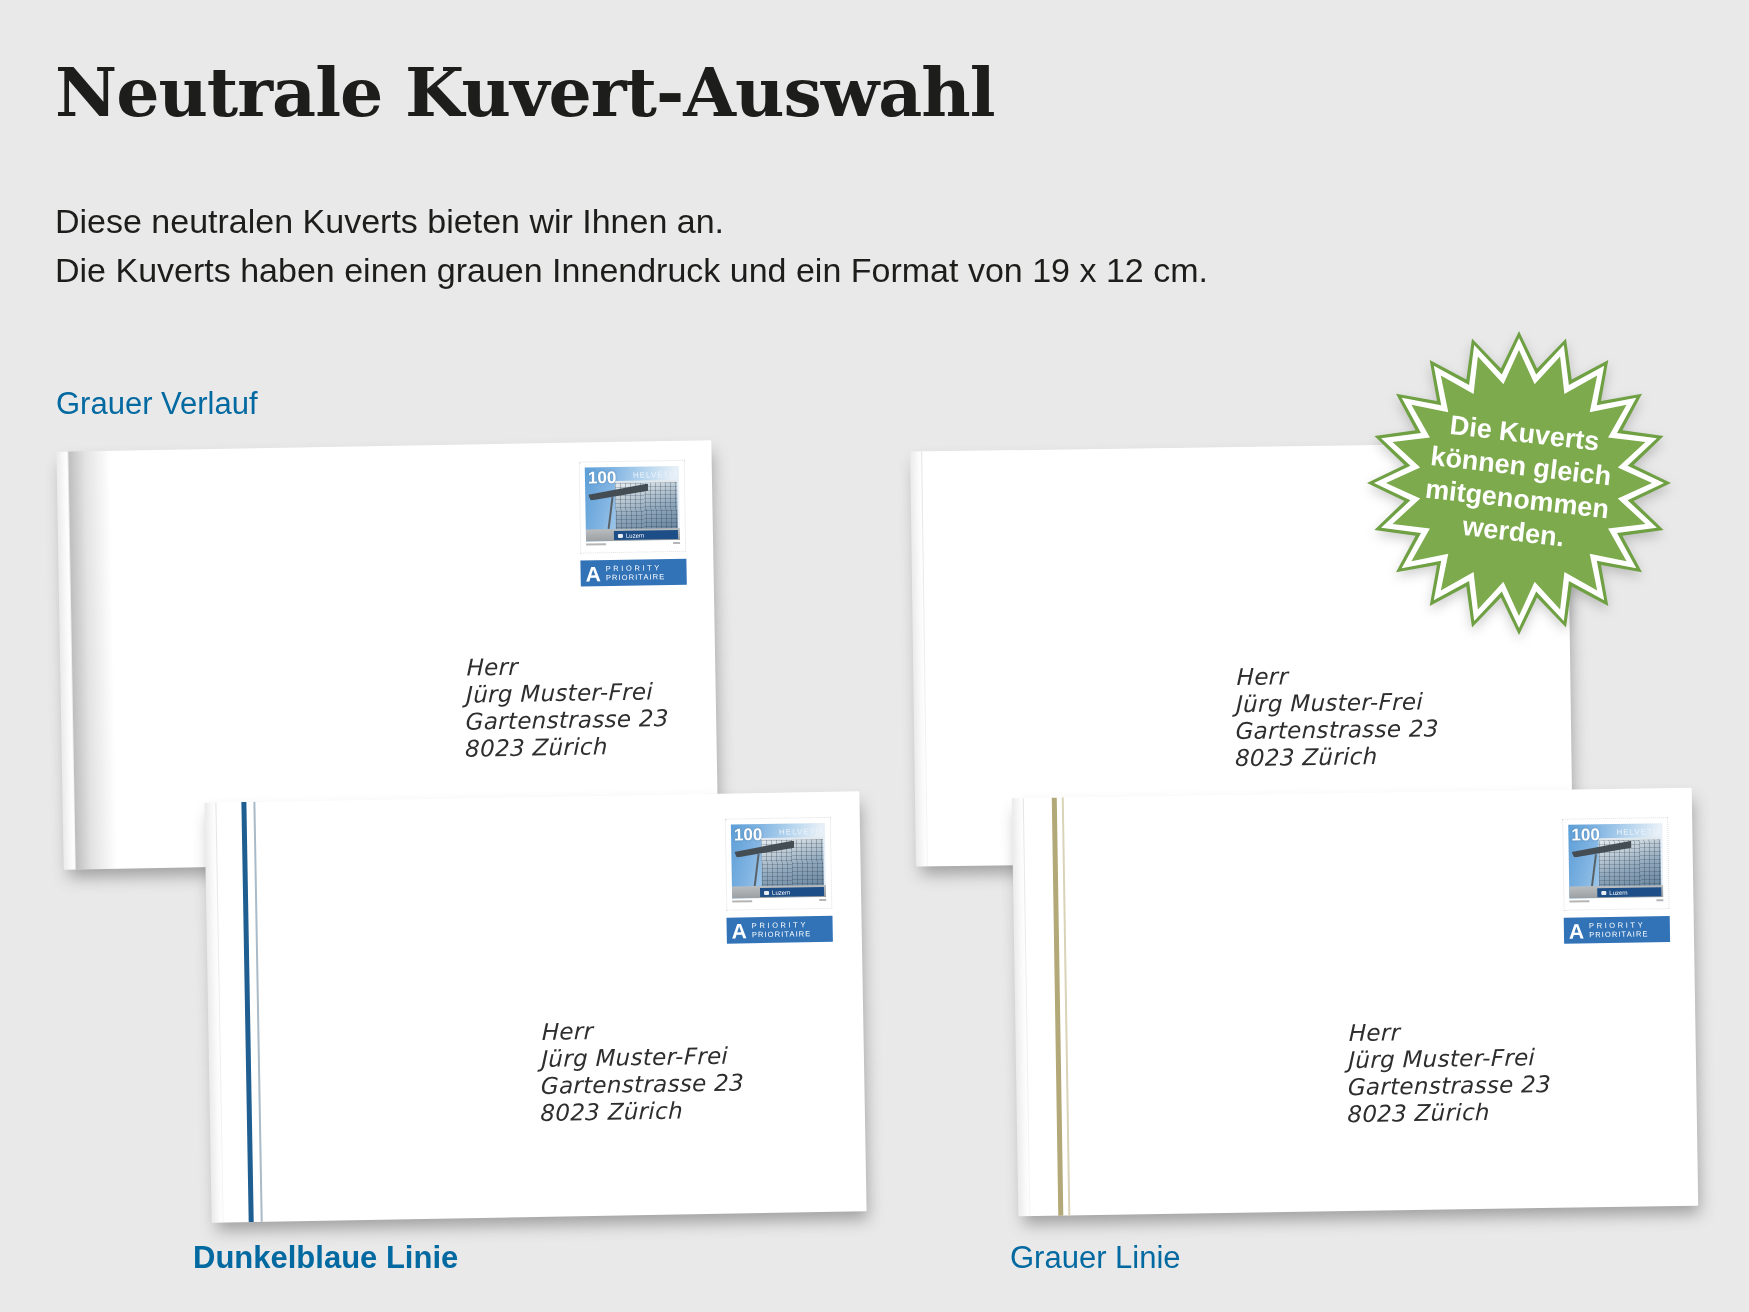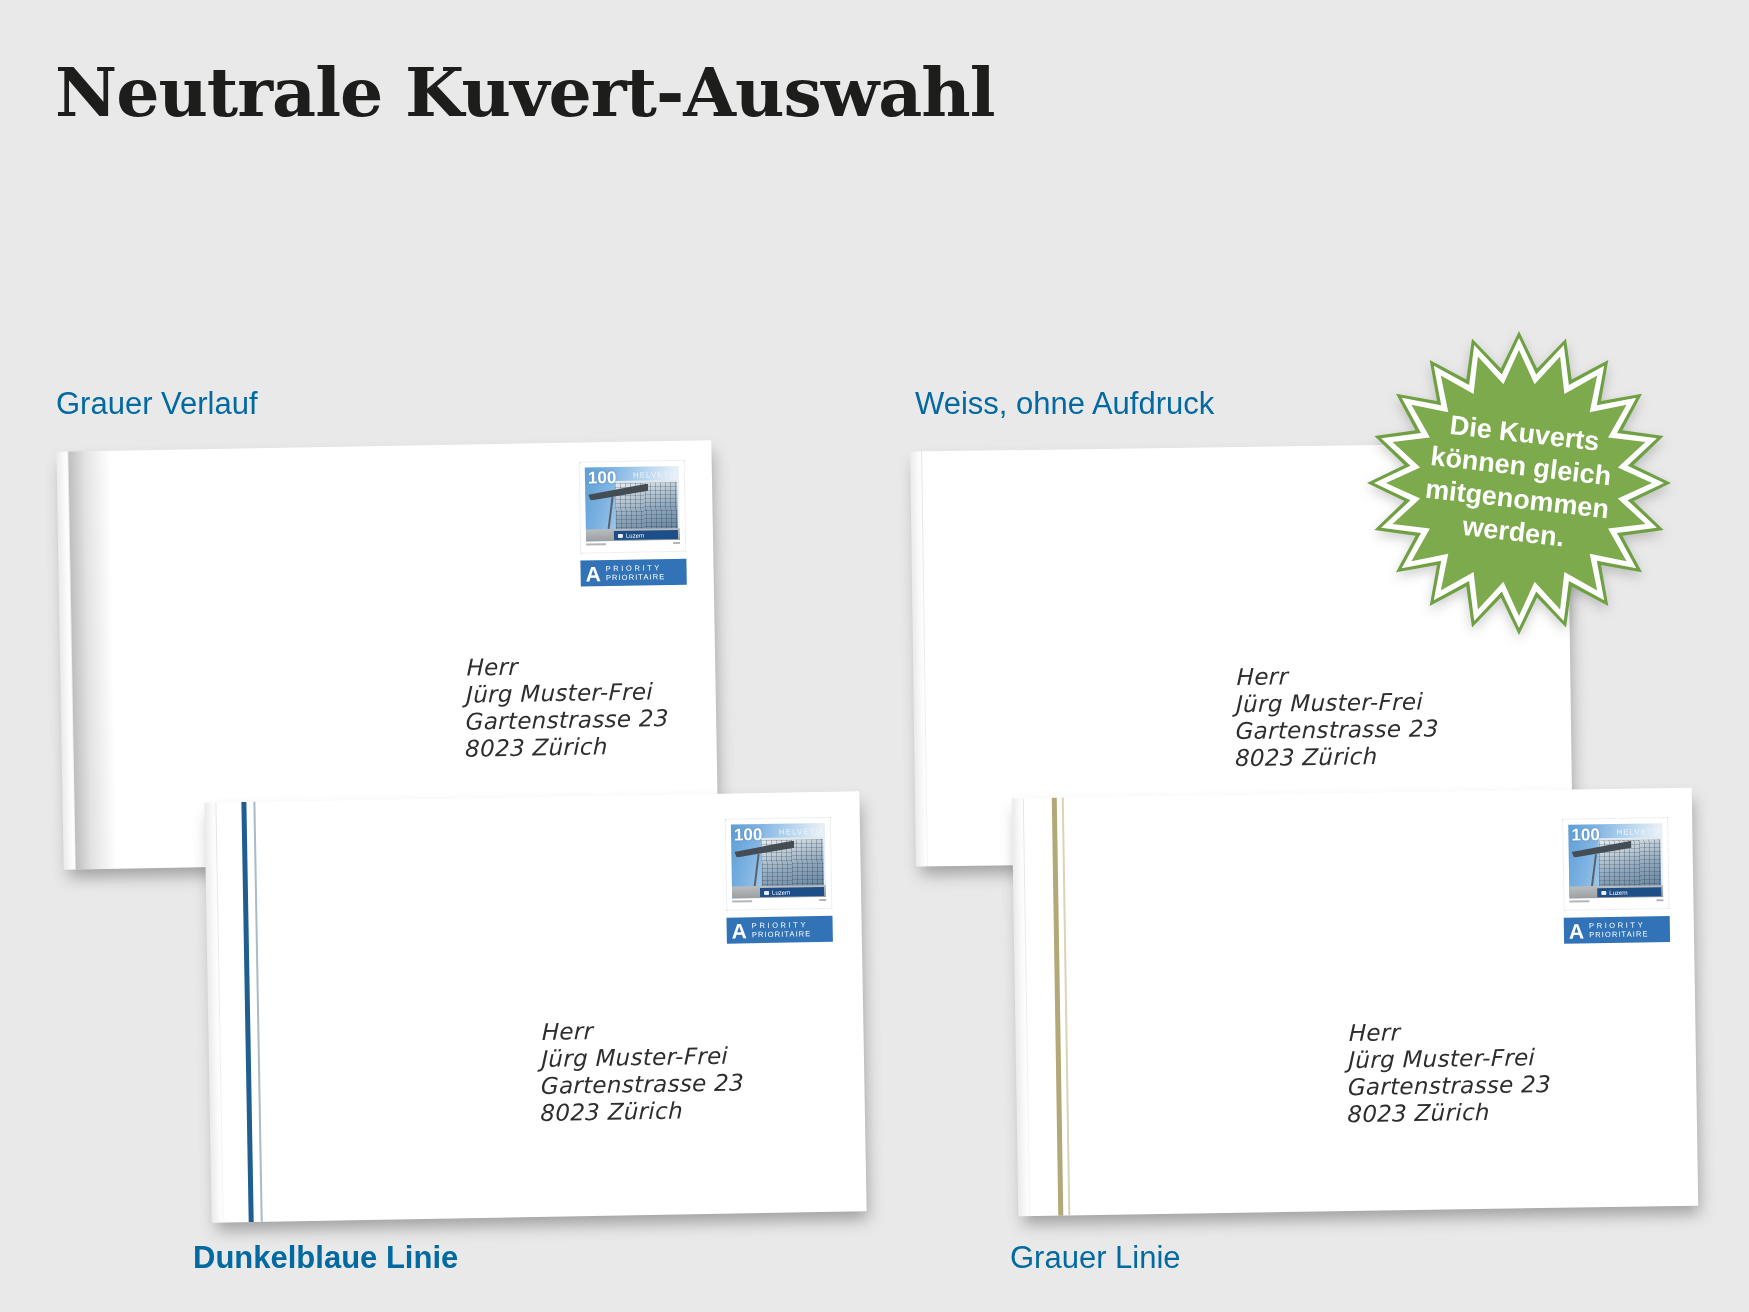--- a/index.html
+++ b/index.html
@@ -72,24 +72,25 @@
     line-height:33px;text-align:center;}
 </style>
 </head>
 <body>
 
 <div class="canvas">
 
   <h1 class="page-title">Neutrale Kuvert-Auswahl</h1>
 
   <div class="intro">
+    <div>Diese neutralen Kuverts bieten wir Ihnen an.</div>
+    <div>Die Kuverts haben einen grauen Innendruck und ein Format von 19 x 12 cm.</div>
   </div>
 
   <div class="col-label" style="left:56px;top:386px;">Grauer Verlauf</div>
-  <div class="col-label" style="left:915px;top:386px;">Weiss, ohne Aufdruck</div>
   <div class="col-label" style="left:193px;top:1240px;font-weight:bold;">Dunkelblaue Linie</div>
   <div class="col-label" style="left:1010px;top:1240px;">Grauer Linie</div>
 
   <div class="envelope" style="left:60px;top:446px;width:655px;height:418px;transform:rotate(-1deg);">
     <div class="band-gray"></div>
     <div class="stamp-unit" style="right:27px;top:19px;">
       <div class="stamp">
         <div class="s-photo">
           <div class="s-bldg"></div>
           <div class="s-roof"></div>

